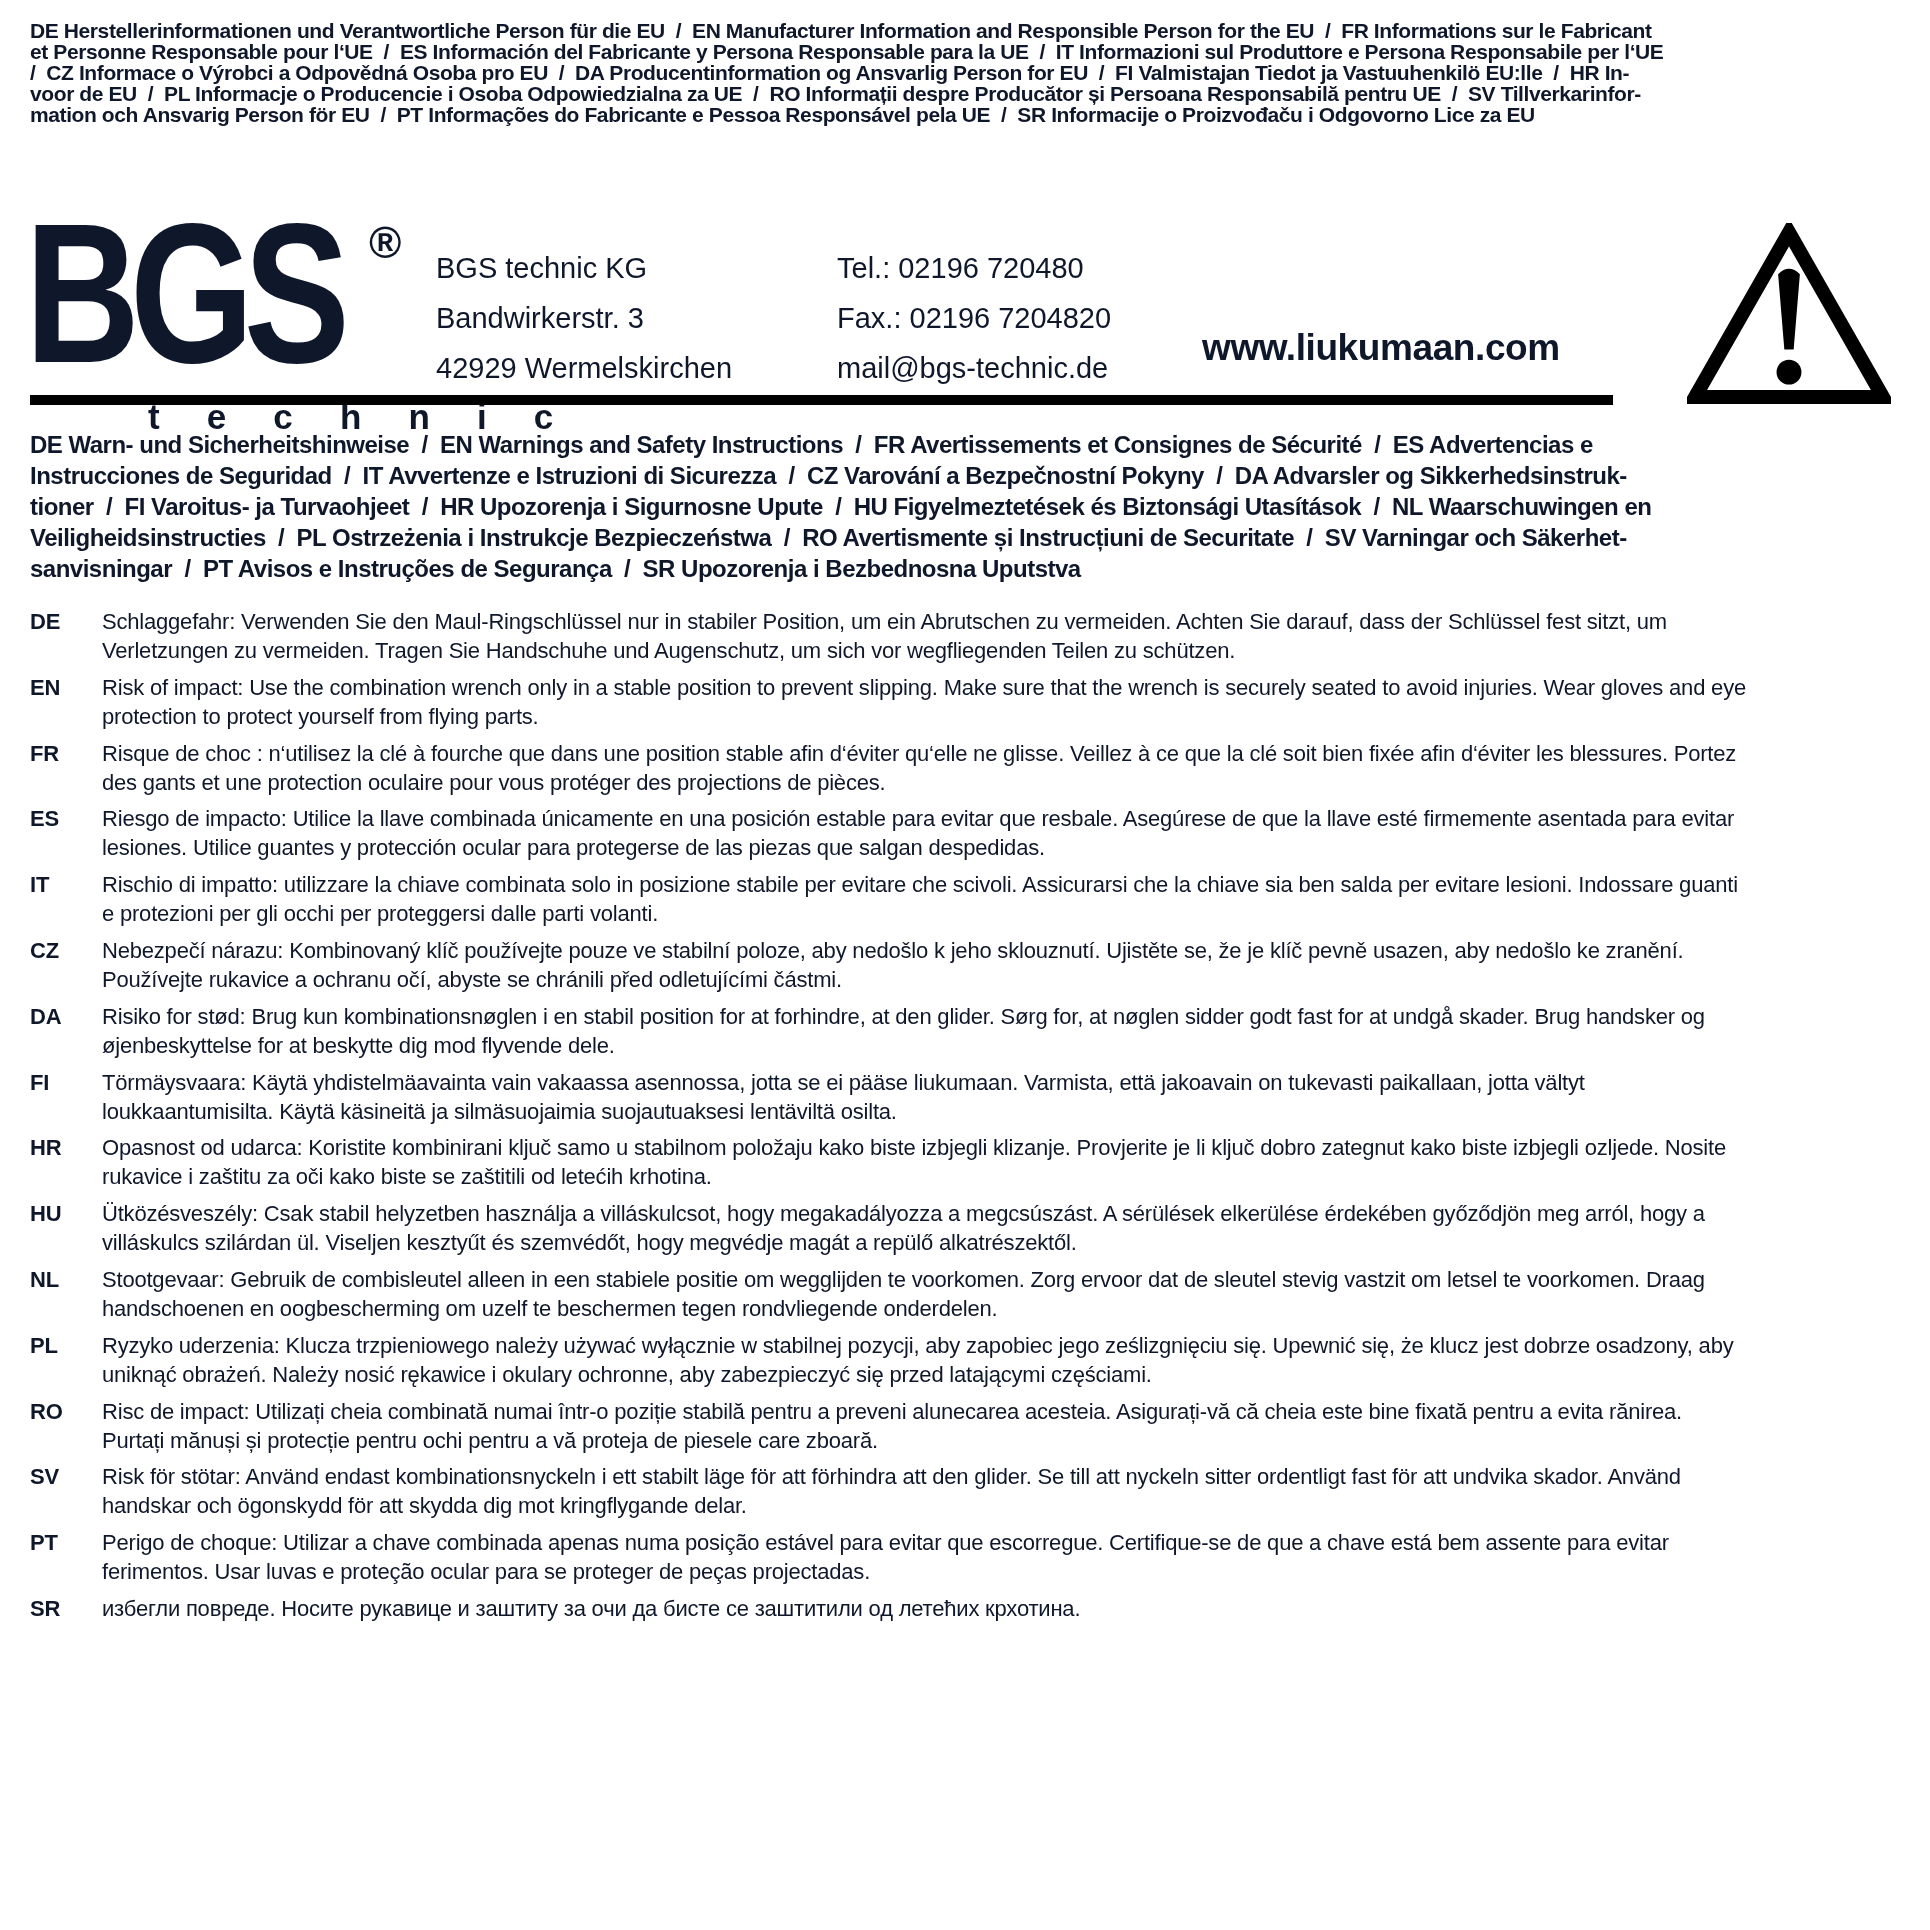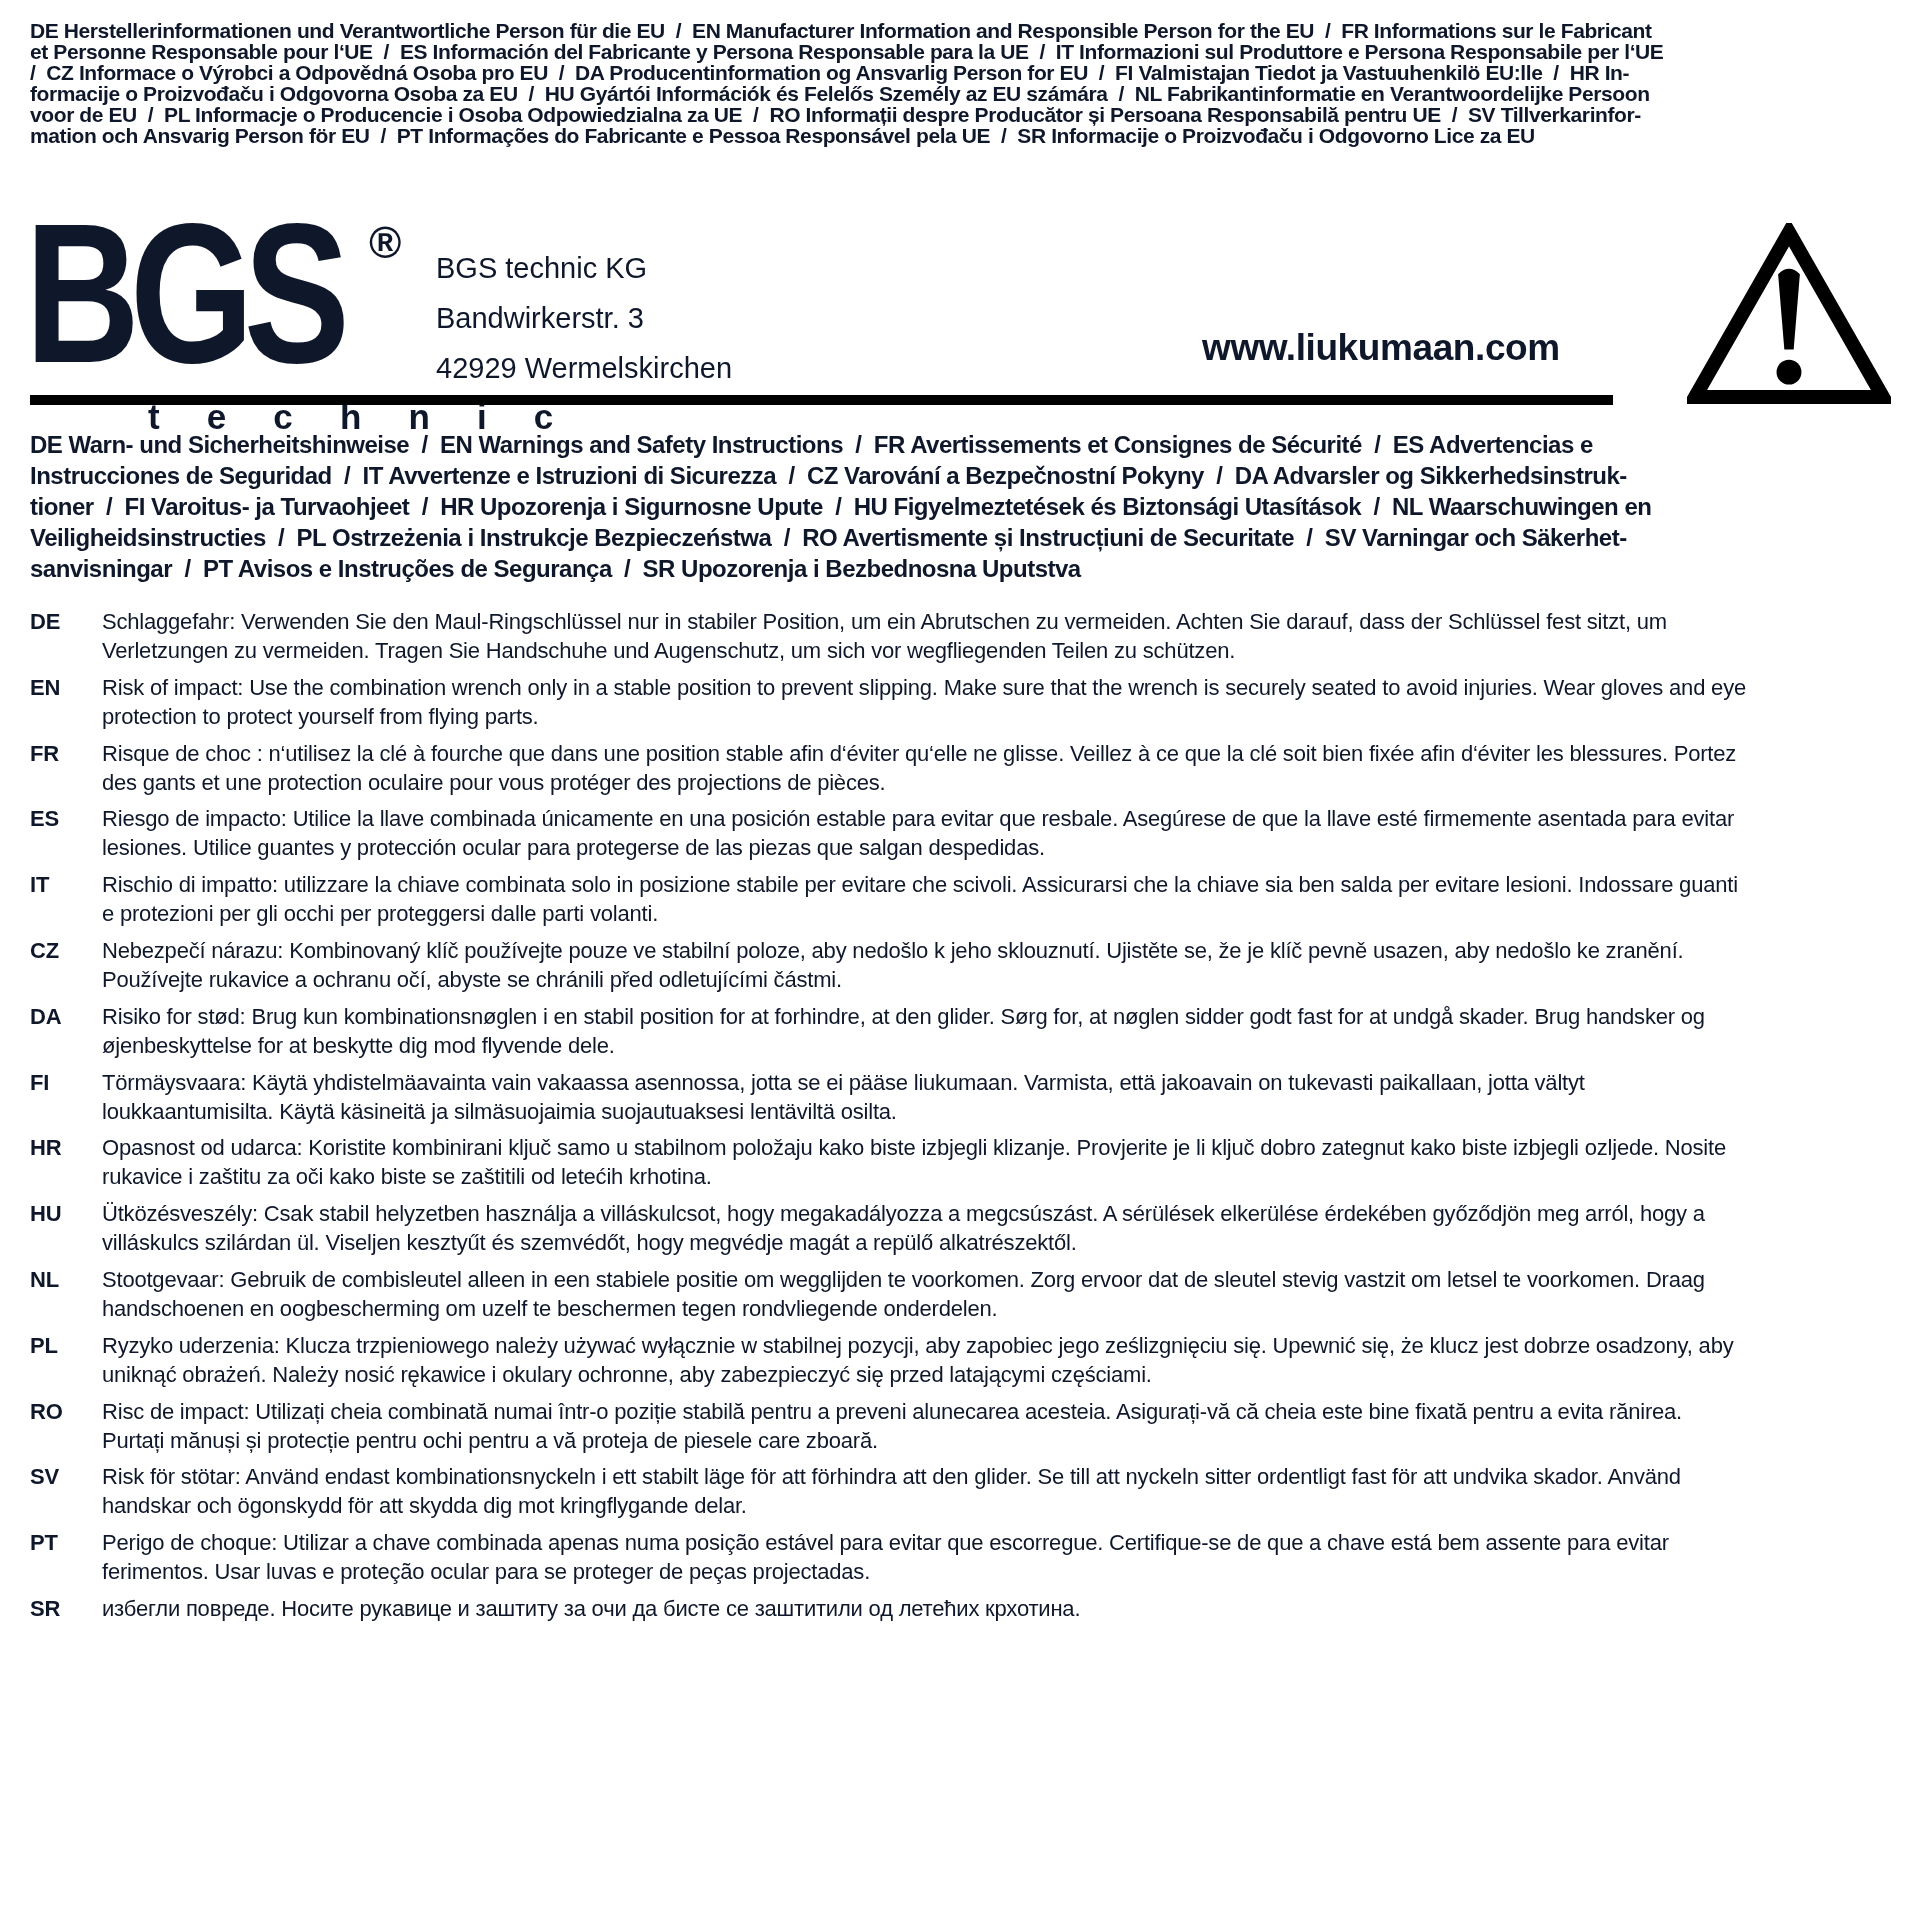--- a/index.html
+++ b/index.html
@@ -41,37 +41,41 @@
 </style>
 </head>
 <body>
 
 <div class="page">
 
   <div class="top-header">
       <div>DE Herstellerinformationen und Verantwortliche Person für die EU  /  EN Manufacturer Information and Responsible Person for the EU  /  FR Informations sur le Fabricant</div>
       <div>et Personne Responsable pour l‘UE  /  ES Información del Fabricante y Persona Responsable para la UE  /  IT Informazioni sul Produttore e Persona Responsabile per l‘UE</div>
       <div>/  CZ Informace o Výrobci a Odpovědná Osoba pro EU  /  DA Producentinformation og Ansvarlig Person for EU  /  FI Valmistajan Tiedot ja Vastuuhenkilö EU:lle  /  HR In-</div>
-      <div>formacije o Proizvođaču i Odgovorna Osoba za EU  /  HU Gyártói Információk és Felelős Személy az EU számára  /  NL Fabrikantinformatie en Verantwoordelijke Persoon</div>
       <div>voor de EU  /  PL Informacje o Producencie i Osoba Odpowiedzialna za UE  /  RO Informații despre Producător și Persoana Responsabilă pentru UE  /  SV Tillverkarinfor-</div>
       <div>mation och Ansvarig Person för EU  /  PT Informações do Fabricante e Pessoa Responsável pela UE  /  SR Informacije o Proizvođaču i Odgovorno Lice za EU</div>
     </div>
 
   <div class="logo">
     <span class="logo-bgs">BGS</span>
     <span class="logo-reg">®</span>
     <span class="logo-technic">t e c h n i c</span>
   </div>
 
   <div class="company">
     <div>BGS technic KG</div>
     <div>Bandwirkerstr. 3</div>
     <div>42929 Wermelskirchen</div>
   </div>
 
+  <div class="contact">
+    <div>Tel.: 02196 720480</div>
+    <div>Fax.: 02196 7204820</div>
+    <div>mail@bgs-technic.de</div>
+  </div>
 
   <div class="website">www.liukumaan.com</div>
 
   <svg class="warning-triangle" viewBox="0 0 262 233" xmlns="http://www.w3.org/2000/svg">
     <polygon points="131,12 252,224 10,224" fill="#ffffff" stroke="#000000" stroke-width="18" stroke-linejoin="miter"></polygon>
     <path d="M 117,66 Q 131,52 145,66 L 137,163 L 125,163 Z" fill="#000000"></path>
     <circle cx="131" cy="192" r="16" fill="#000000"></circle>
   </svg>
 
   <div class="divider"></div>

